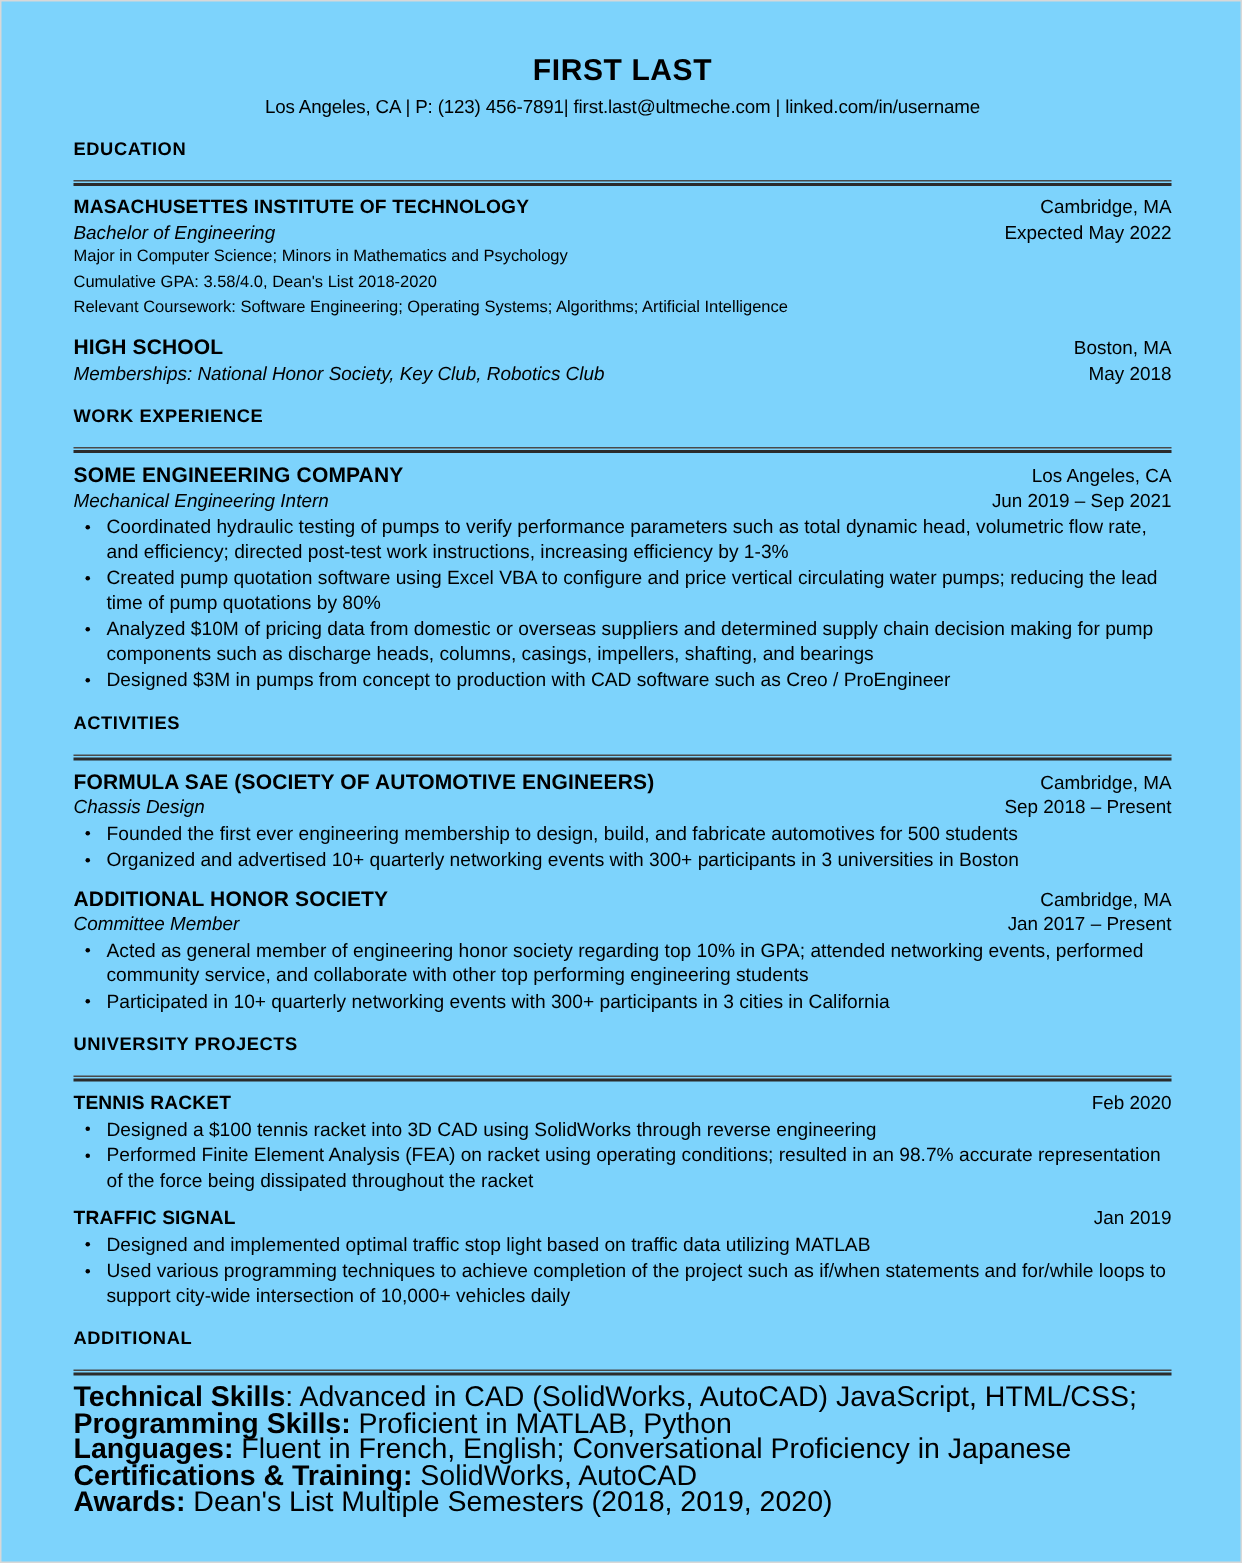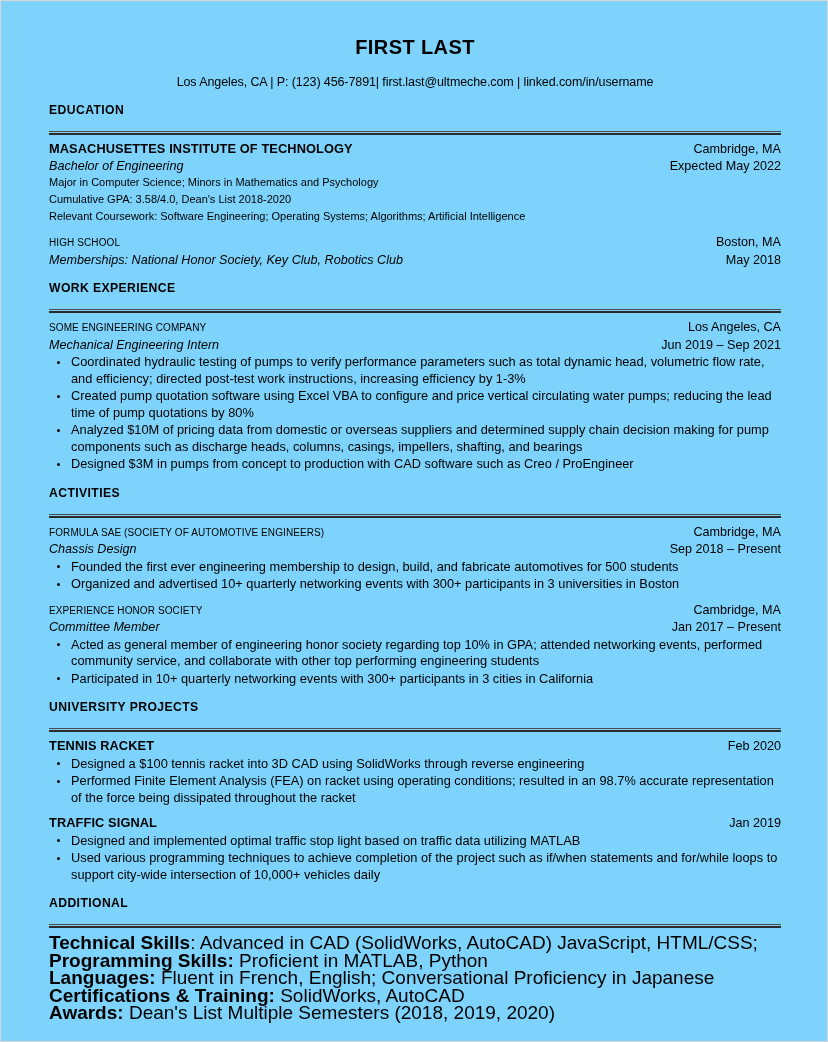--- a/index.html
+++ b/index.html
@@ -36,21 +36,21 @@
     font-size: 20px;
     font-weight: bold;
     letter-spacing: 0.4px;
     line-height: 24px;
     margin: 0 0 4px 0;
   }
   .contact {
     text-align: center;
     font-size: 12.5px;
     line-height: 16px;
-    margin: 15px 0 12px 0;
+    margin: 4px 0 12px 0;
     letter-spacing: -0.1px;
   }
 
   
   .section-head {
     font-size: 12.2px;
     font-weight: bold;
     letter-spacing: 0.4px;
     padding-bottom: 14px;
     margin-top: 13px;
@@ -71,22 +71,23 @@
     justify-content: space-between;
     align-items: baseline;
     line-height: 16.5px;
   }
   .org {
     font-size: 12.8px;
     font-weight: bold;
     letter-spacing: 0.1px;
   }
   .org-plain {
-    font-size: 10px;
+    font-size: 14px;
     letter-spacing: 0.1px;
+    font-weight: bold;
   }
   .title-it {
     font-size: 12.6px;
     font-style: italic;
   }
   .loc {
     font-size: 12.6px;
     white-space: nowrap;
     padding-left: 14px;
   }
@@ -196,21 +197,21 @@
         <span class="loc">Sep 2018 – Present</span>
       </div>
       <ul class="bullets">
         <li>Founded the first ever engineering membership to design, build, and fabricate automotives for 500 students</li>
         <li>Organized and advertised 10+ quarterly networking events with 300+ participants in 3 universities in Boston</li>
       </ul>
     </div>
 
     <div class="entry">
       <div class="row">
-        <span class="org-plain">EXPERIENCE HONOR SOCIETY</span>
+        <span class="org-plain">ADDITIONAL HONOR SOCIETY</span>
         <span class="loc">Cambridge, MA</span>
       </div>
       <div class="row">
         <span class="title-it">Committee Member</span>
         <span class="loc">Jan 2017 – Present</span>
       </div>
       <ul class="bullets">
         <li>Acted as general member of engineering honor society regarding top 10% in GPA; attended networking events, performed community service, and collaborate with other top performing engineering students</li>
         <li>Participated in 10+ quarterly networking events with 300+ participants in 3 cities in California</li>
       </ul>

